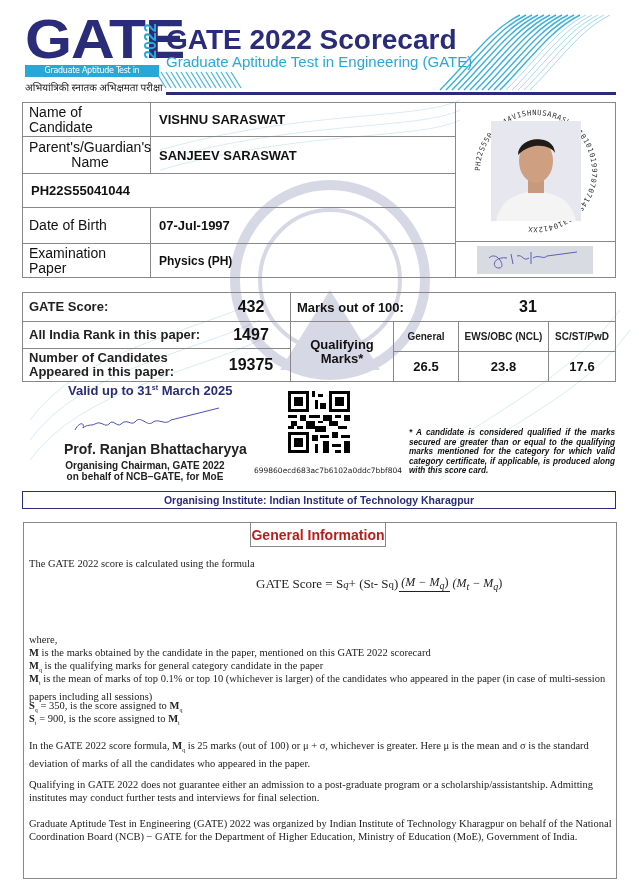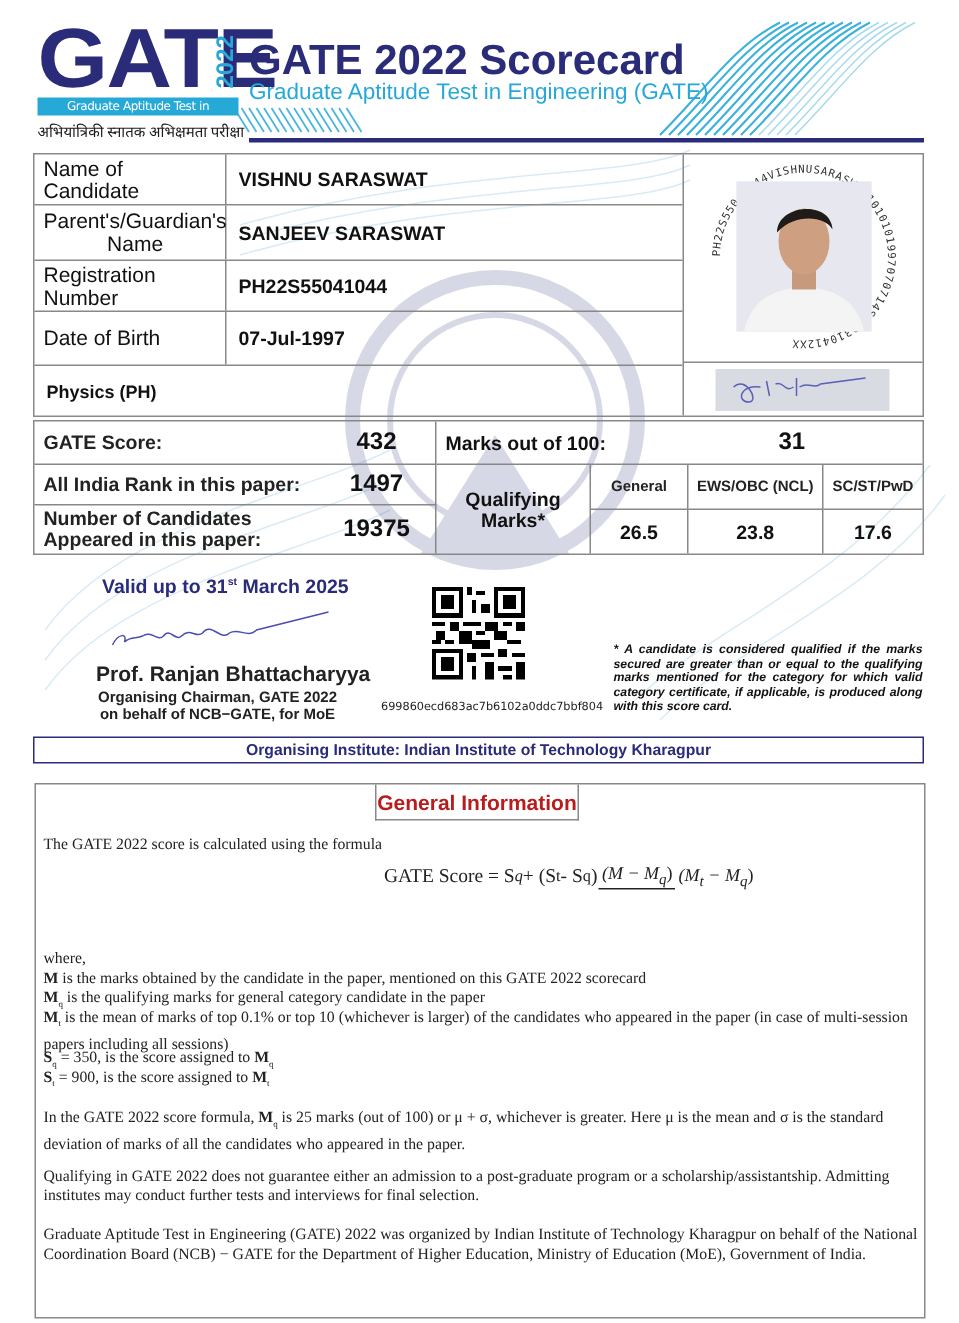--- a/index.html
+++ b/index.html
@@ -25,21 +25,21 @@
     .info-row { position: absolute; left: 0; width: 432px; border-bottom: 1px solid #888; display: flex; }
     .info-row .lbl { width: 128px; border-right: 1px solid #888; font-size: 14px; padding: 4px 6px; display: flex; align-items: center; line-height: 15px; }
     .info-row .val { flex: 1; font-size: 13px; font-weight: 700; padding-left: 8px; display: flex; align-items: center; }
     .photo-col { position: absolute; left: 432px; top: 0; width: 160px; height: 174px; border-left: 1px solid #888; }
     .photo-wrap { position: absolute; left: 18px; top: 6px; width: 124px; height: 124px; }
     .photo { position: absolute; left: 17px; top: 12px; width: 90px; height: 100px; background: #e4e6ee; overflow: hidden; }
     .sig-box { position: absolute; left: 0; top: 138px; width: 159px; height: 36px; border-top: 1px solid #888; }
     .sig-img { position: absolute; left: 21px; top: 4px; width: 116px; height: 28px; background: #d9dbe3; }
 
     
-    .scores { position: absolute; left: 22px; top: 280px; width: 594px; height: 90px; border: 1px solid #888; }
+    .scores { position: absolute; left: 22px; top: 292px; width: 594px; height: 90px; border: 1px solid #888; }
     .sc-left { position: absolute; left: 0; top: 0; width: 268px; height: 88px; border-right: 1px solid #888; }
     .sc-row { position: absolute; left: 0; width: 268px; display: flex; align-items: center; }
     .sc-row .lbl { flex: 1; padding-left: 6px; font-size: 13px; font-weight: 700; color: #222; line-height: 14px; }
     .sc-row .val { width: 80px; text-align: center; font-size: 16px; font-weight: 700; }
     .sc-right { position: absolute; left: 268px; top: 0; width: 324px; height: 88px; }
     .marks-row { position: absolute; left: 0; top: 0; width: 324px; height: 29px; border-bottom: 1px solid #888; display: flex; align-items: center; }
     .marks-row .lbl { padding-left: 6px; font-size: 13px; font-weight: 700; width: 170px; }
     .marks-row .val { flex: 1; font-size: 16px; font-weight: 700; text-align: left; padding-left: 58px; }
     .qual-lbl { position: absolute; left: 0; top: 29px; width: 103px; height: 59px; border-right: 1px solid #888; font-size: 13px; font-weight: 700; text-align: center; display: flex; align-items: center; justify-content: center; line-height: 14px; }
     .qual-grid { position: absolute; left: 103px; top: 29px; width: 221px; height: 59px; display: grid; grid-template-columns: 65px 90px 66px; grid-template-rows: 30px 29px; }
@@ -146,28 +146,28 @@
 <div class="info">
   <div class="info-row" style="top:0;height:34px;">
     <div class="lbl">Name of Candidate</div>
     <div class="val">VISHNU SARASWAT</div>
   </div>
   <div class="info-row" style="top:34px;height:37px;text-align:center;">
     <div class="lbl">Parent's/Guardian's Name</div>
     <div class="val">SANJEEV SARASWAT</div>
   </div>
   <div class="info-row" style="top:71px;height:34px;">
-    <div class="lbl">Registration Number</div>
     <div class="val">PH22S55041044</div>
   </div>
   <div class="info-row" style="top:105px;height:36px;">
     <div class="lbl">Date of Birth</div>
     <div class="val">07-Jul-1997</div>
   </div>
   <div class="info-row" style="top:141px;height:33px;border-bottom:none;">
+    <div class="lbl">Examination Paper</div>
     <div class="val" style="font-size:12px;">Physics (PH)</div>
   </div>
 
   <div class="photo-col">
     <div class="photo-wrap">
       <svg width="124" height="124" viewBox="0 0 124 124">
         <defs>
             <path id="ring" d="M62 62 m-56 0 a56 56 0 1 1 112 0 a56 56 0 1 1 -112 0"></path>
           </defs>
         <text font-size="7.2" font-family="DejaVu Sans Mono, monospace" fill="#333" letter-spacing="0.6">

